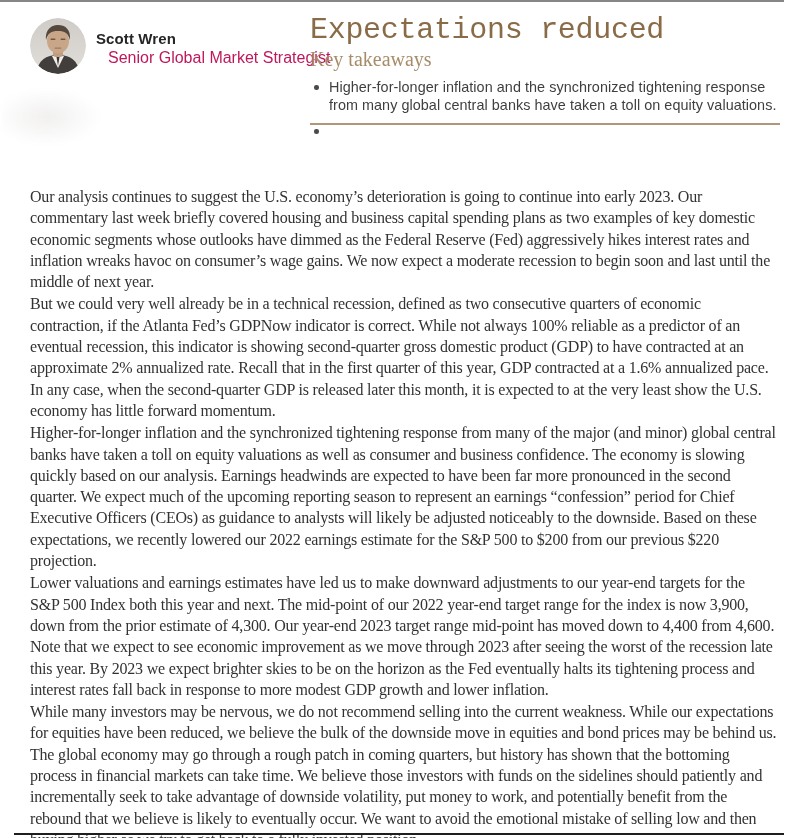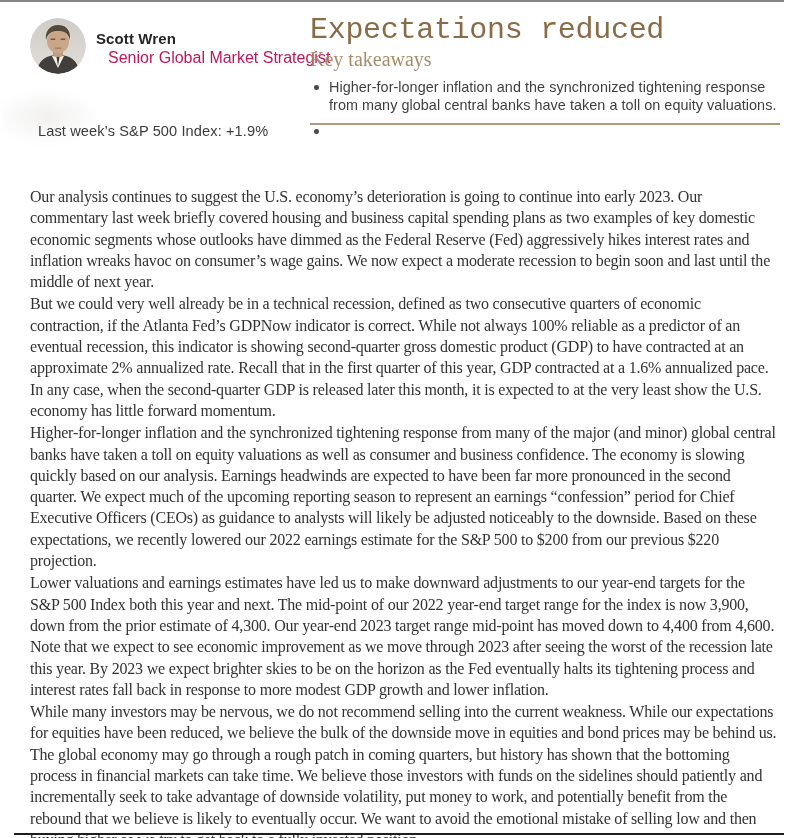--- a/index.html
+++ b/index.html
@@ -130,21 +130,20 @@
       </svg>
     </div>
     <div class="author-text">
       <div class="author-name">Scott Wren</div>
       <div class="author-role">Senior Global Market Strategist</div>
     </div>
   </div>
 
   <div class="logo-blur"></div>
 
-  <div class="market-note">Last week’s S&amp;P 500 Index: +1.9%</div>
 
   <section class="intro">
     <h1 class="intro-title" style="color:#8a6b47;font-family:Liberation Mono, monospace;">Expectations reduced</h1>
     <h2 class="intro-subtitle" style="color:#a68c68;">Key takeaways</h2>
     <ul class="takeaways">
       <li>
         <span class="dot"></span>
         <span>Higher-for-longer inflation and the synchronized tightening response from many global central banks have taken a toll on equity valuations.</span>
       </li>
       <li>

